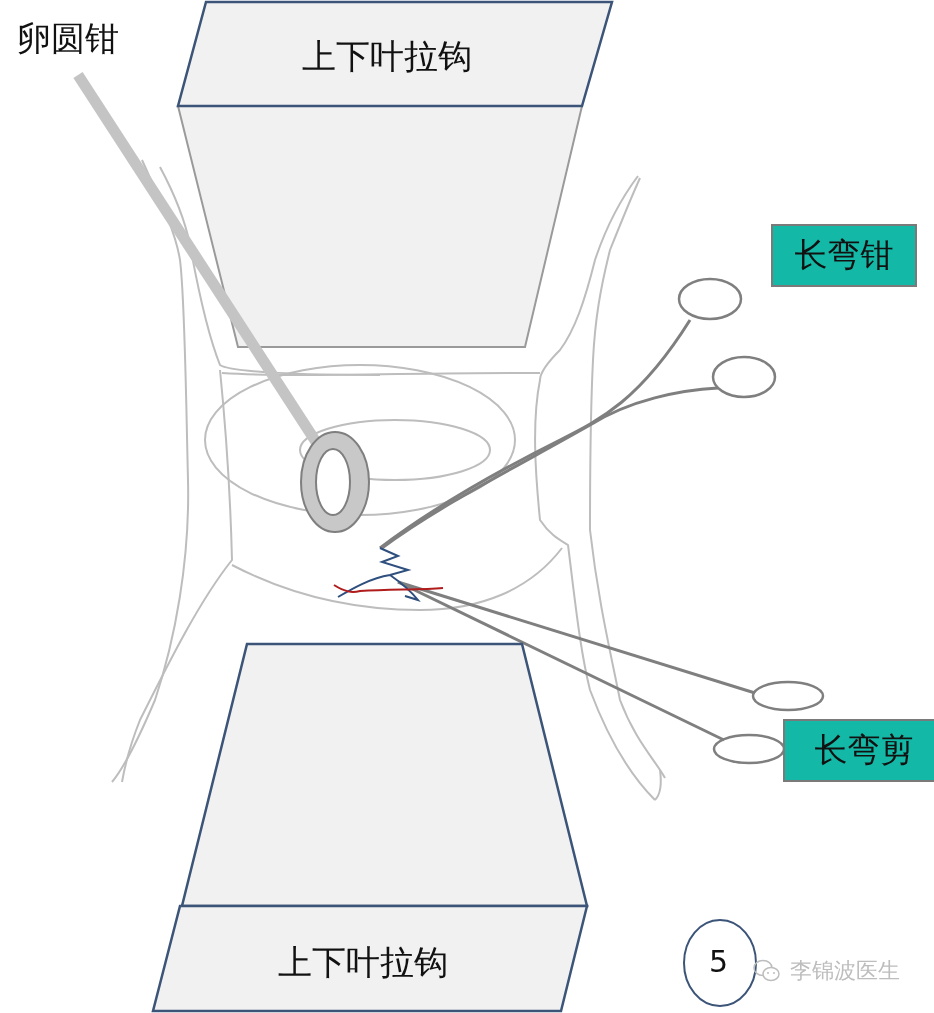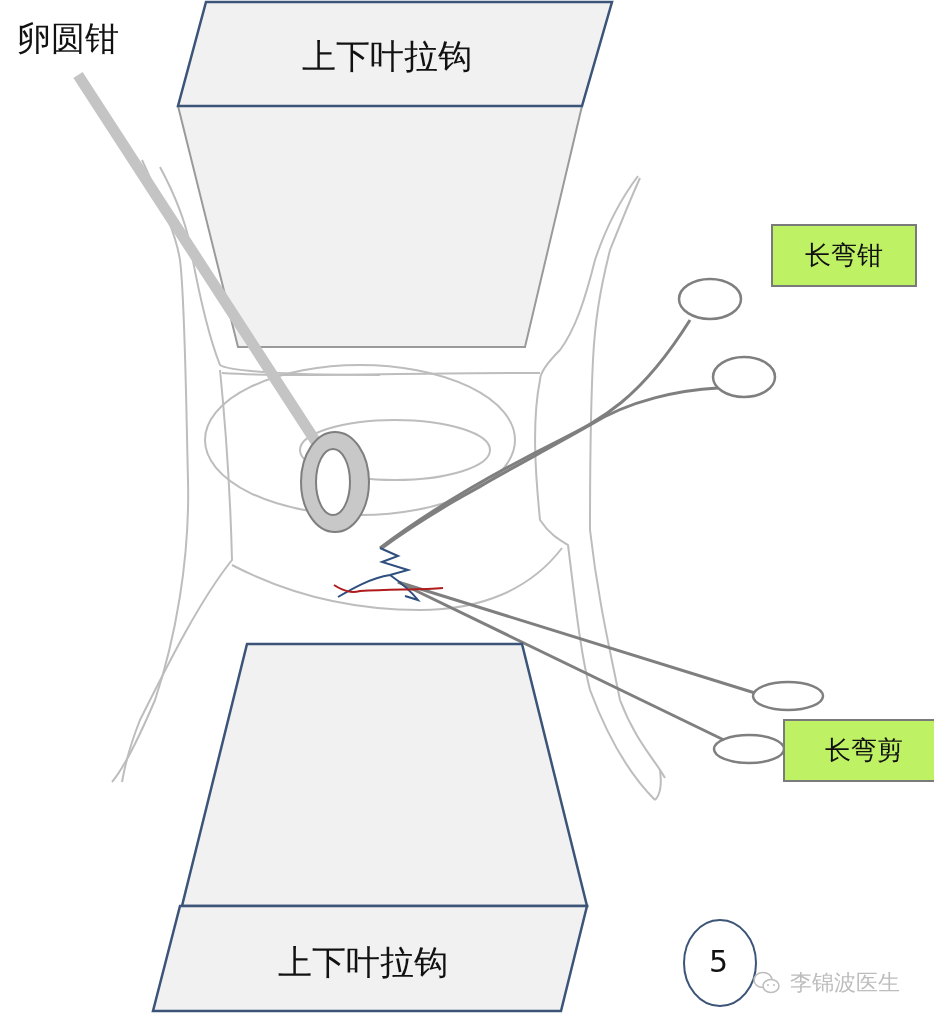--- a/index.html
+++ b/index.html
@@ -1,20 +1,20 @@
 <!DOCTYPE html>
 <html><head>
   <meta charset="utf-8">
   <style>
     html, body { margin: 0; padding: 0; background: #ffffff; }
     body { width: 934px; height: 1013px; position: relative; overflow: hidden; font-family: "DejaVu Sans", "Liberation Sans", sans-serif; }
     svg.diagram { position: absolute; left: 0; top: 0; width: 934px; height: 1013px; }
     .html-label { position: absolute; font-family: "DejaVu Sans", "Liberation Sans", sans-serif; color: #111; white-space: nowrap; }
-    .boxed-label { position: absolute; border: 2px solid #7a7a7a; background: #bef264; display: flex; align-items: center; justify-content: center; font-size: 26px; color: #111; box-sizing: border-box; }
-    .watermark { position: absolute; display: flex; align-items: center; gap: 8px; color: #bdbdbd; font-size: 22px; margin-top: 12px; }
+    .boxed-label { position: absolute; border: 2px solid #7a7a7a; background: #14b8a6; display: flex; align-items: center; justify-content: center; font-size: 33px; color: #111; box-sizing: border-box; }
+    .watermark { position: absolute; display: flex; align-items: center; gap: 8px; color: #bdbdbd; font-size: 22px; }
     .wm-icon { width: 30px; height: 26px; }
   </style>
 </head>
 <body>
 
 <svg class="diagram" viewBox="0 0 934 1013" xmlns="http://www.w3.org/2000/svg">
 
   <g fill="none" stroke="#bdbdbd" stroke-width="2">
 
     <path d="M142,160 C160,200 175,230 180,260 C185,300 186,400 188,480 C190,560 175,640 155,700 C138,740 122,770 112,782"></path>

